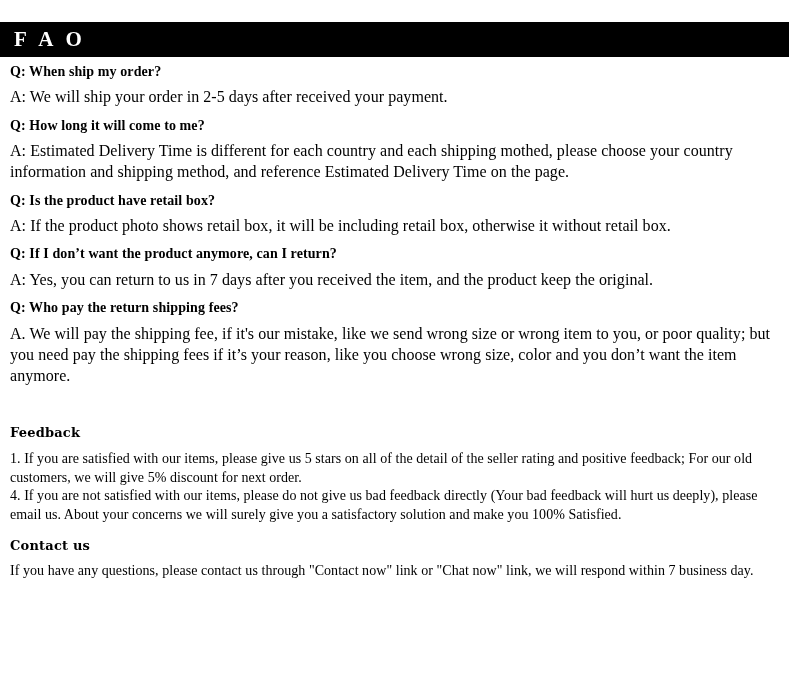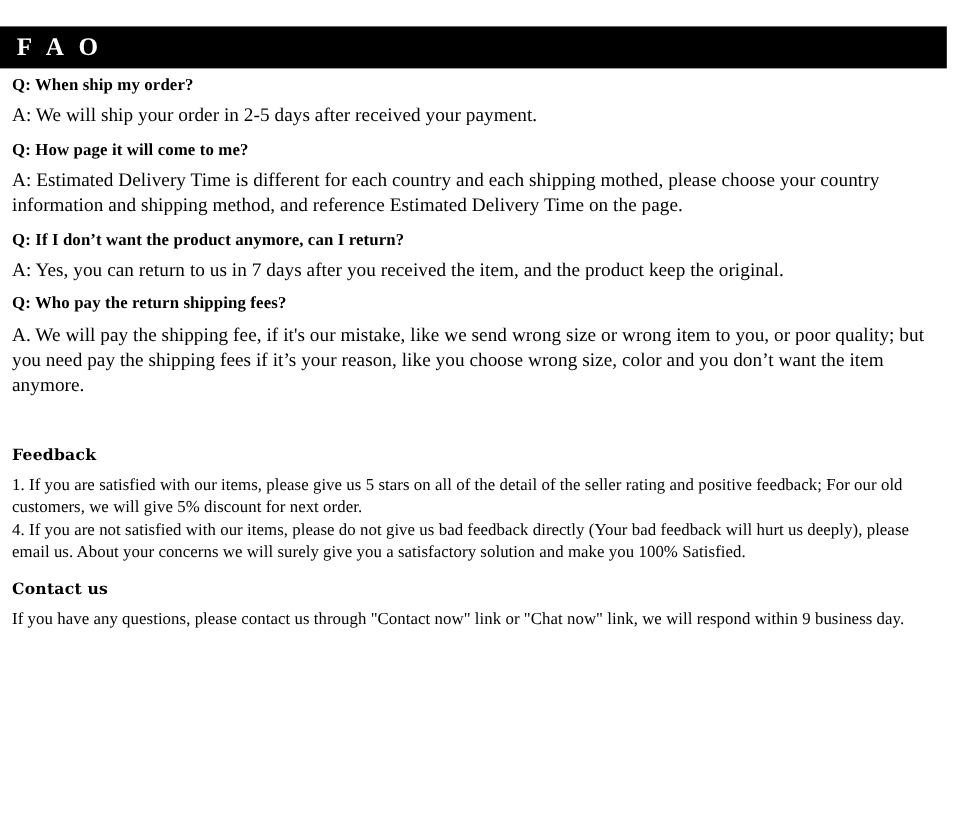--- a/index.html
+++ b/index.html
@@ -102,24 +102,28 @@
   </div>
 
   <div class="content">
 
     <div class="qa-block">
       <p class="q-line">Q: When ship my order?</p>
       <p class="a-line">A: We will ship your order in 2-5 days after received your payment.</p>
     </div>
 
     <div class="qa-block">
-      <p class="q-line">Q: How page it will come to me?</p>
+      <p class="q-line">Q: How long it will come to me?</p>
       <p class="a-line">A: Estimated Delivery Time is different for each country and each shipping mothed, please choose your country information and shipping method, and reference Estimated Delivery Time on the page.</p>
     </div>
 
+    <div class="qa-block">
+      <p class="q-line">Q: Is the product have retail box?</p>
+      <p class="a-line">A: If  the product photo shows retail box, it will be including retail box, otherwise it without retail box.</p>
+    </div>
 
     <div class="qa-block">
       <p class="q-line">Q: If I don’t want the product anymore, can I return?</p>
       <p class="a-line">A: Yes, you can return to us in 7 days after you received the item, and the product keep the original.</p>
     </div>
 
     <div class="qa-block">
       <p class="q-line">Q: Who pay the return shipping fees?</p>
       <p class="a-line">A. We will pay the shipping fee, if  it's our mistake, like we send wrong size or wrong item to you, or poor quality; but you need pay the shipping fees if  it’s your reason, like you choose wrong size, color and you don’t want the item anymore.</p>
     </div>
@@ -129,17 +133,17 @@
     <div class="section">
       <p class="section-heading">Feedback</p>
       <p class="section-para">1.  If you are satisfied with our items, please give us 5 stars on all of the detail of the seller rating and positive feedback; For our old customers, we will give 5% discount for next order.</p>
       <p class="section-para">4.  If you are not satisfied with our items, please do not give us bad feedback directly (Your bad feedback will hurt us deeply), please email us. About your concerns we will surely give you a satisfactory solution and make you 100% Satisfied.</p>
     </div>
 
     <div class="gap-before-contact"></div>
 
     <div class="section">
       <p class="section-heading">Contact us</p>
-      <p class="section-para">If you have any questions, please contact us through "Contact now" link or "Chat now" link, we will respond within 9 business day.</p>
+      <p class="section-para">If you have any questions, please contact us through "Contact now" link or "Chat now" link, we will respond within 7 business day.</p>
     </div>
 
   </div>
 </div>
 
 </body></html>

